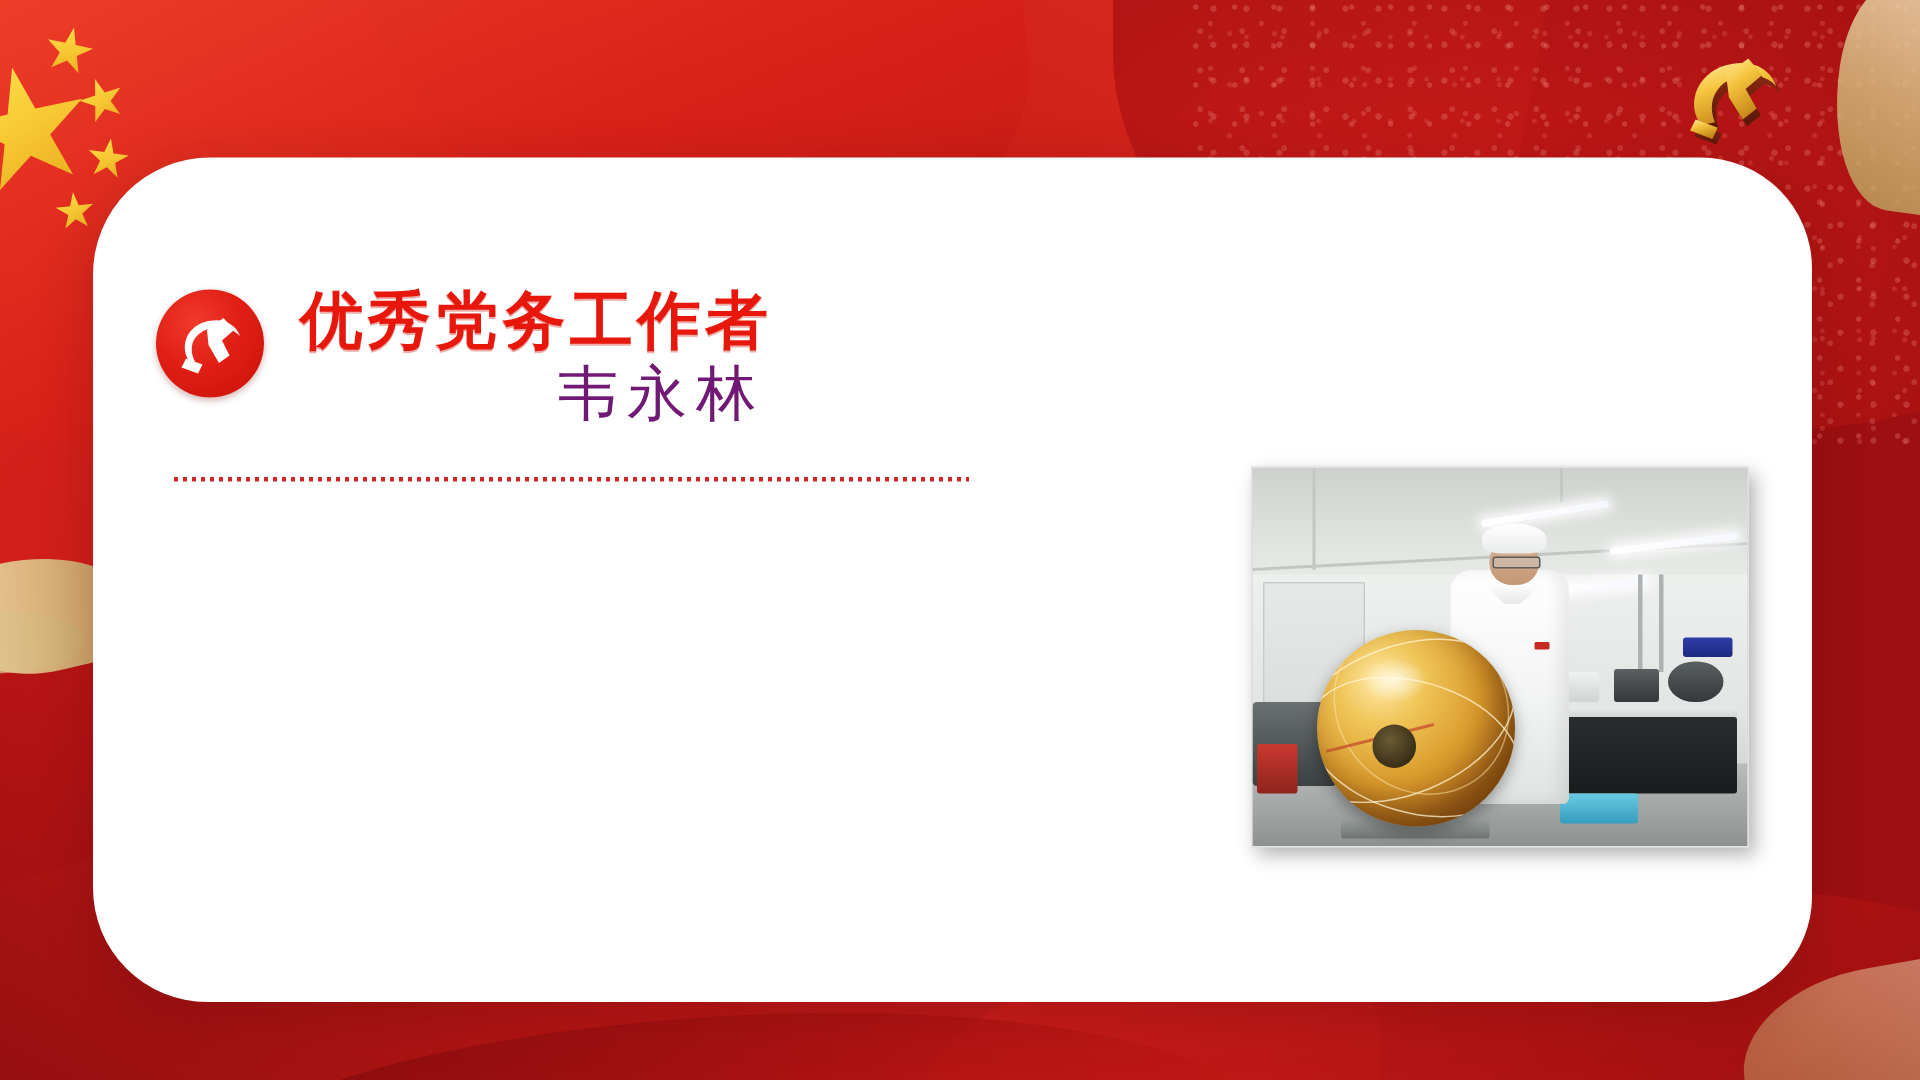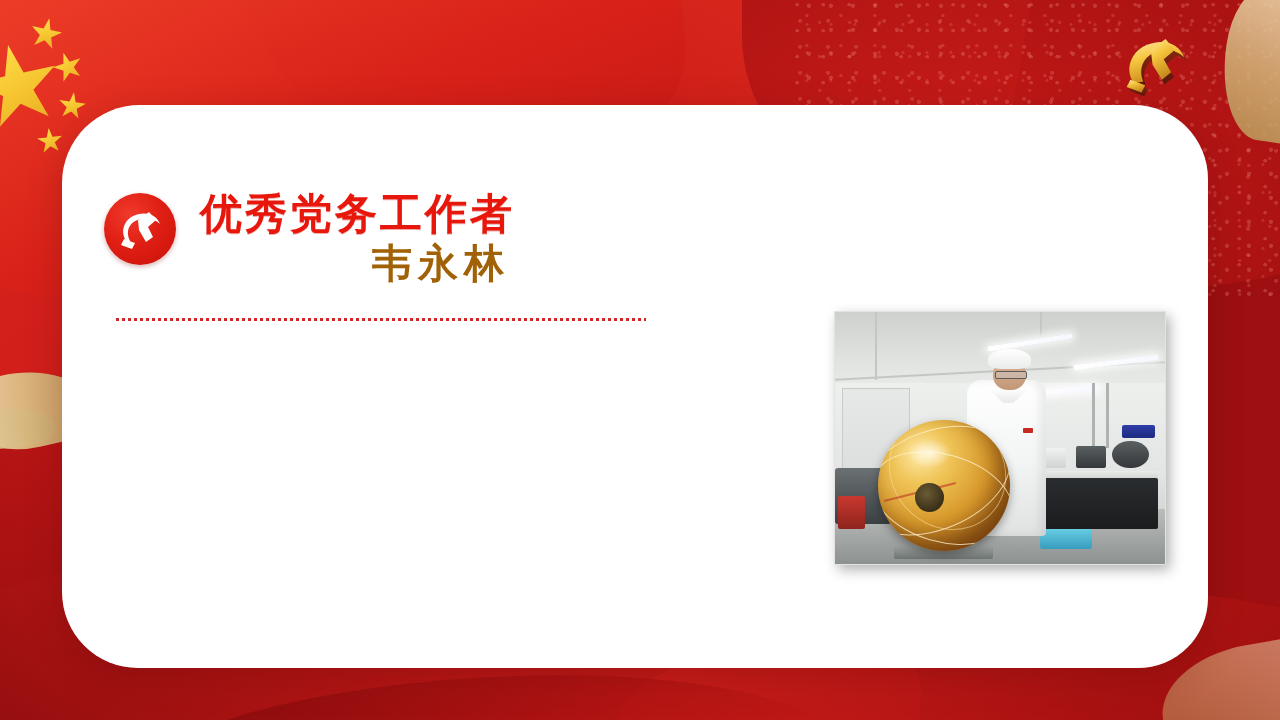--- a/index.html
+++ b/index.html
@@ -164,24 +164,24 @@
     font-size:42px;
     letter-spacing:3px;
     color:#e8170c;
     line-height:1.1;
     white-space:nowrap;
     text-shadow:0 1px 0 rgba(200,20,10,.35);
   }
   .title-name{
     position:absolute;left:268px;top:52px;
     font-family:"DejaVu Serif","Liberation Serif",serif;
-    font-weight:700;
+    font-weight:400;
     font-size:40px;
     letter-spacing:6px;
-    color:#a16207;
+    color:#701a75;
     line-height:1.1;
     white-space:nowrap;
   }
 
   
   .divider{
     position:absolute;left:54px;top:213px;width:530px;height:3px;
     background-image:repeating-linear-gradient(to right,#d0262a 0 3px,transparent 3px 6px);
   }
 

